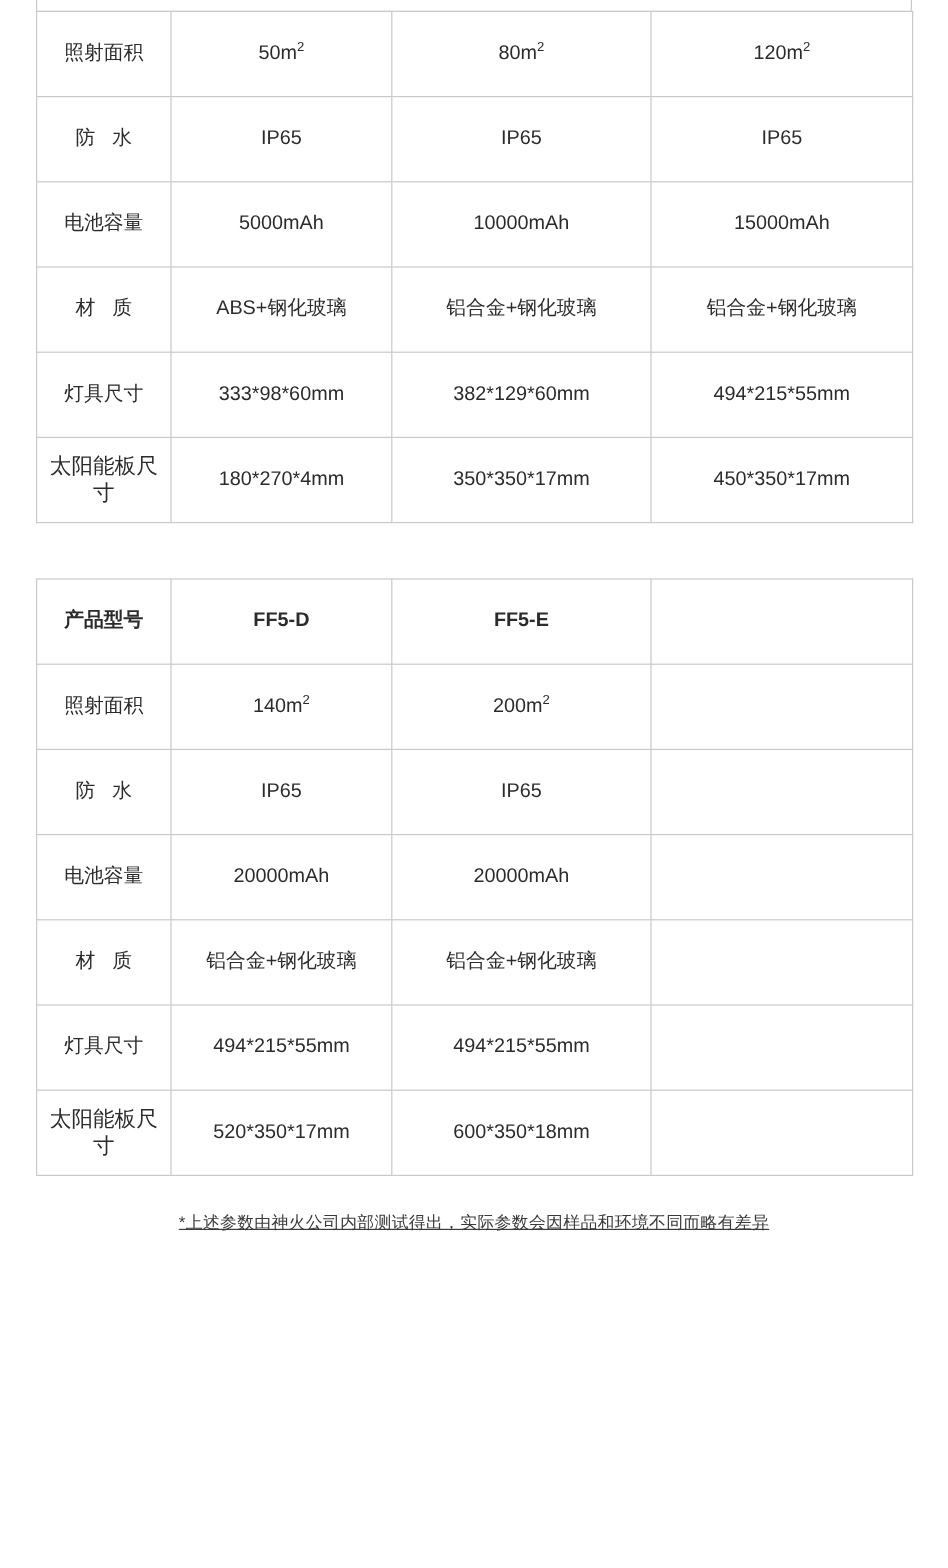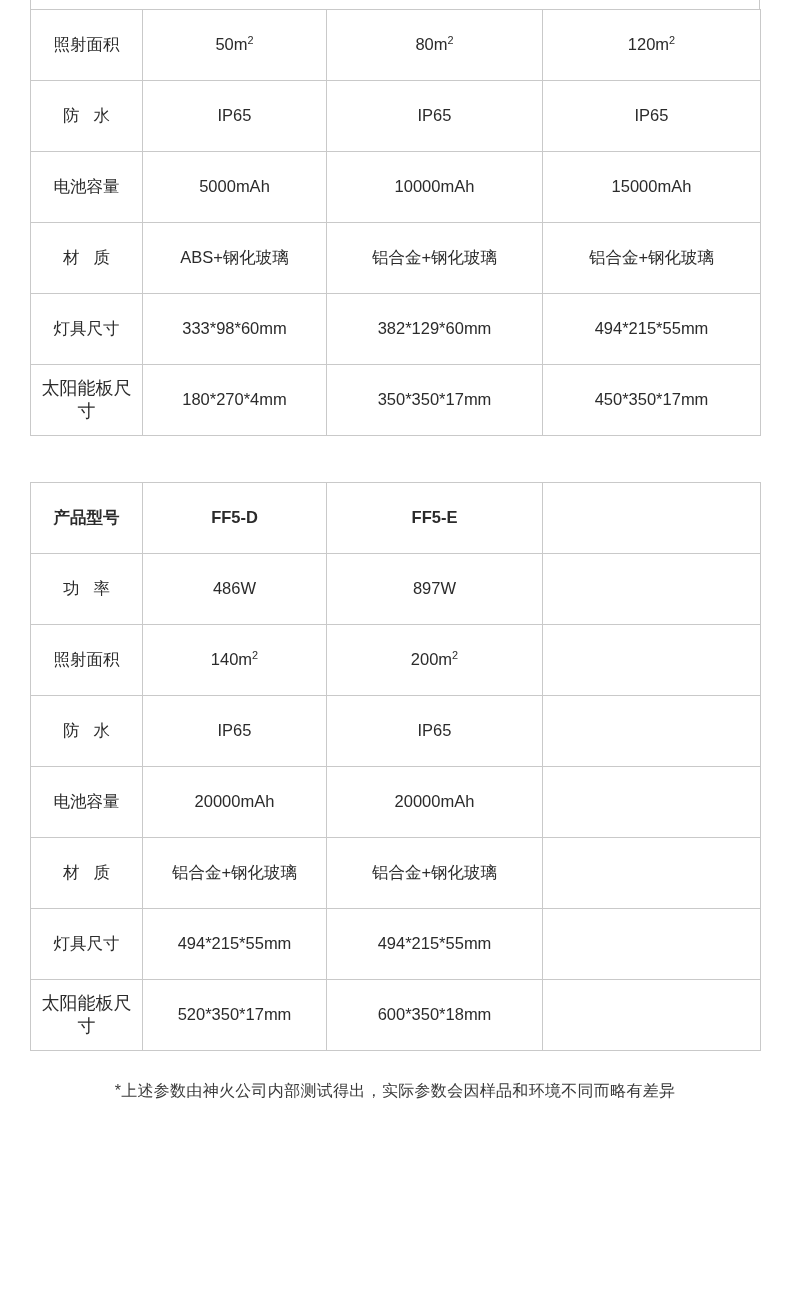--- a/index.html
+++ b/index.html
@@ -83,23 +83,24 @@
   }
   .gap { height: 46px; }
   sup {
     font-size: 0.66em;
     vertical-align: super;
     line-height: 0;
   }
   .footnote {
     margin-top: 30px;
     text-align: center;
-    font-size: 16px;
+    font-size: 14px;
     color: #3a3a3a;
     letter-spacing: 0.3px;
+    text-decoration: underline;
   }
 </style>
 </head>
 <body>
 
 <div class="page">
 
   <div class="clip-top">
     <div class="edgebox"></div>
   </div>
@@ -161,26 +162,20 @@
         <col class="c3">
       </colgroup>
     <tbody>
       <tr>
         <td class="label head">产品型号</td>
         <td class="head">FF5-D</td>
         <td class="head">FF5-E</td>
         <td class="blank"></td>
       </tr>
       <tr>
-        <td class="label sp2">功率</td>
-        <td>486W</td>
-        <td>897W</td>
-        <td class="blank"></td>
-      </tr>
-      <tr>
         <td class="label">照射面积</td>
         <td><span>140m<sup>2</sup></span></td>
         <td><span>200m<sup>2</sup></span></td>
         <td class="blank"></td>
       </tr>
       <tr>
         <td class="label sp2">防水</td>
         <td>IP65</td>
         <td>IP65</td>
         <td class="blank"></td>

